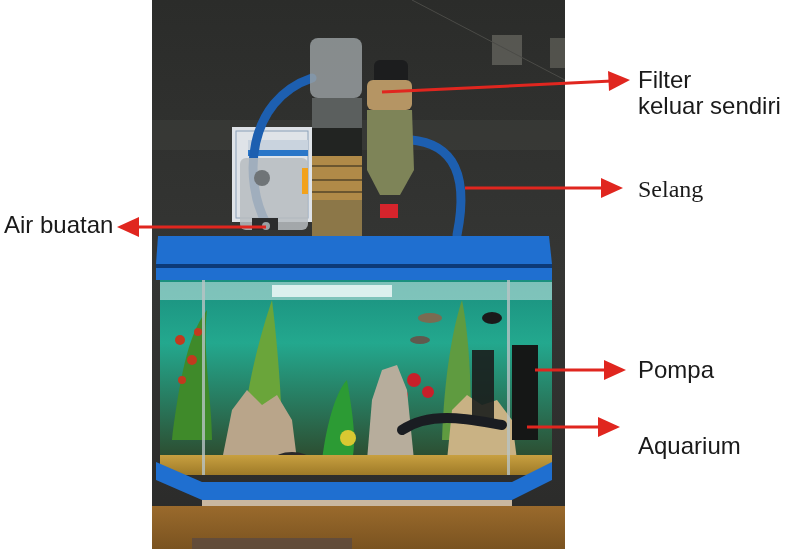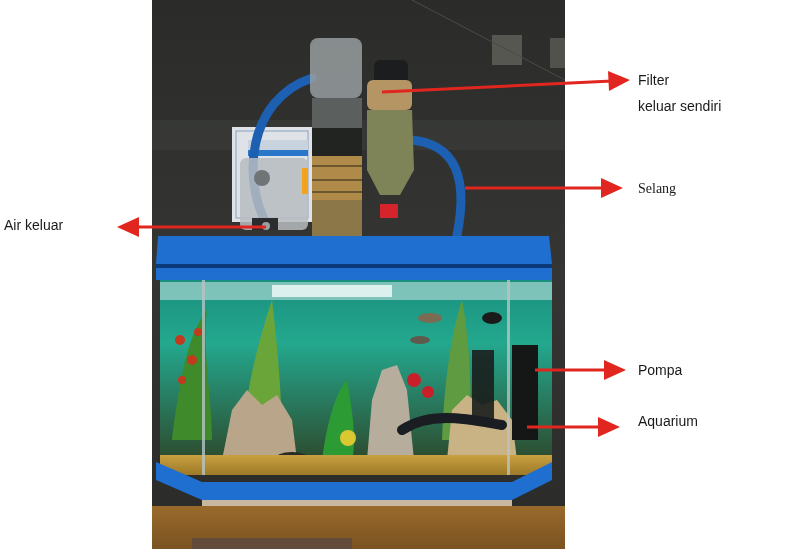--- a/index.html
+++ b/index.html
@@ -1,21 +1,21 @@
 <!DOCTYPE html>
 <html><head>
 <meta charset="utf-8">
 <style>
   html, body { margin: 0; padding: 0; background: #ffffff; }
   body { width: 800px; height: 551px; position: relative; overflow: hidden;
          font-family: "Liberation Sans", "DejaVu Sans", sans-serif; }
   .photo { position: absolute; left: 152px; top: 0; width: 413px; height: 549px;
            overflow: hidden; background: #2a2b2a; }
   .photo svg { display: block; }
-  .label { position: absolute; color: #1a1a1a; font-size: 14px; line-height: 26px;
+  .label { position: absolute; color: #1a1a1a; font-size: 24px; line-height: 26px;
            white-space: nowrap; }
   .arrows { position: absolute; left: 0; top: 0; pointer-events: none; }
 </style>
 </head>
 <body>
 
 <div class="photo">
   <svg width="413" height="549" viewBox="0 0 413 549">
     <defs>
       <linearGradient id="wall" x1="0" y1="0" x2="0" y2="1">
@@ -157,15 +157,15 @@
       <polygon points="620,427 598,417 598,437" stroke="none"></polygon>
     </g>
   </g>
 </svg>
 
 <div class="label" style="left:638px; top:67px;">
   <div>Filter</div>
   <div>keluar sendiri</div>
 </div>
 <div class="label" style="left:638px; top:176px;font-family:Liberation Serif, serif;">Selang</div>
-<div class="label" style="left:4px; top:212px;">Air keluar</div>
+<div class="label" style="left:4px; top:212px;">Air buatan</div>
 <div class="label" style="left:638px; top:357px;text-align:center;">Pompa</div>
-<div class="label" style="left:638px; top:408px;text-align:right;">Aquarium</div>
+<div class="label" style="left:638px; top:433px;text-align:right;">Aquarium</div>
 
 </body></html>

